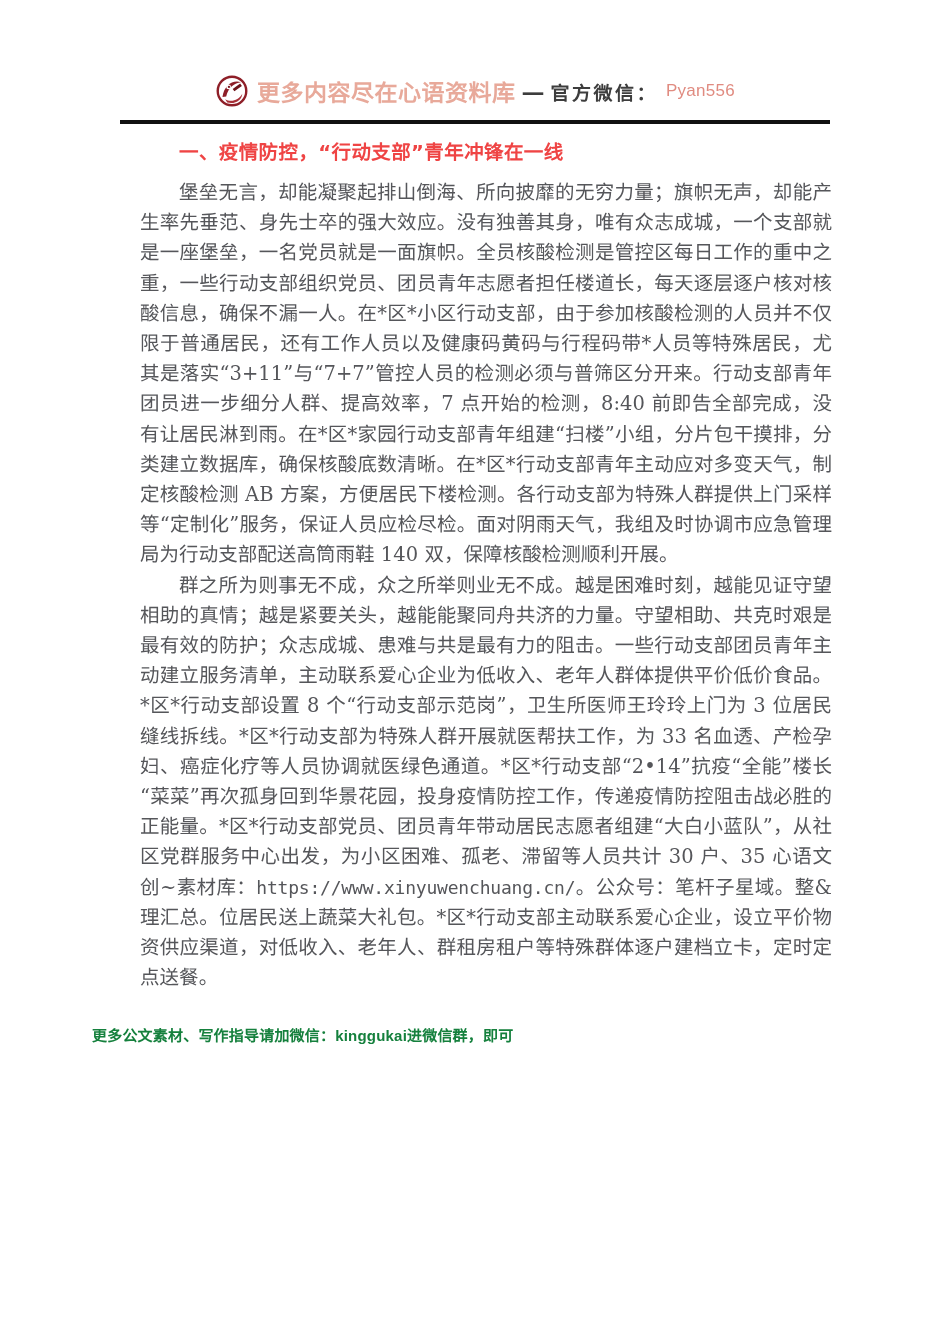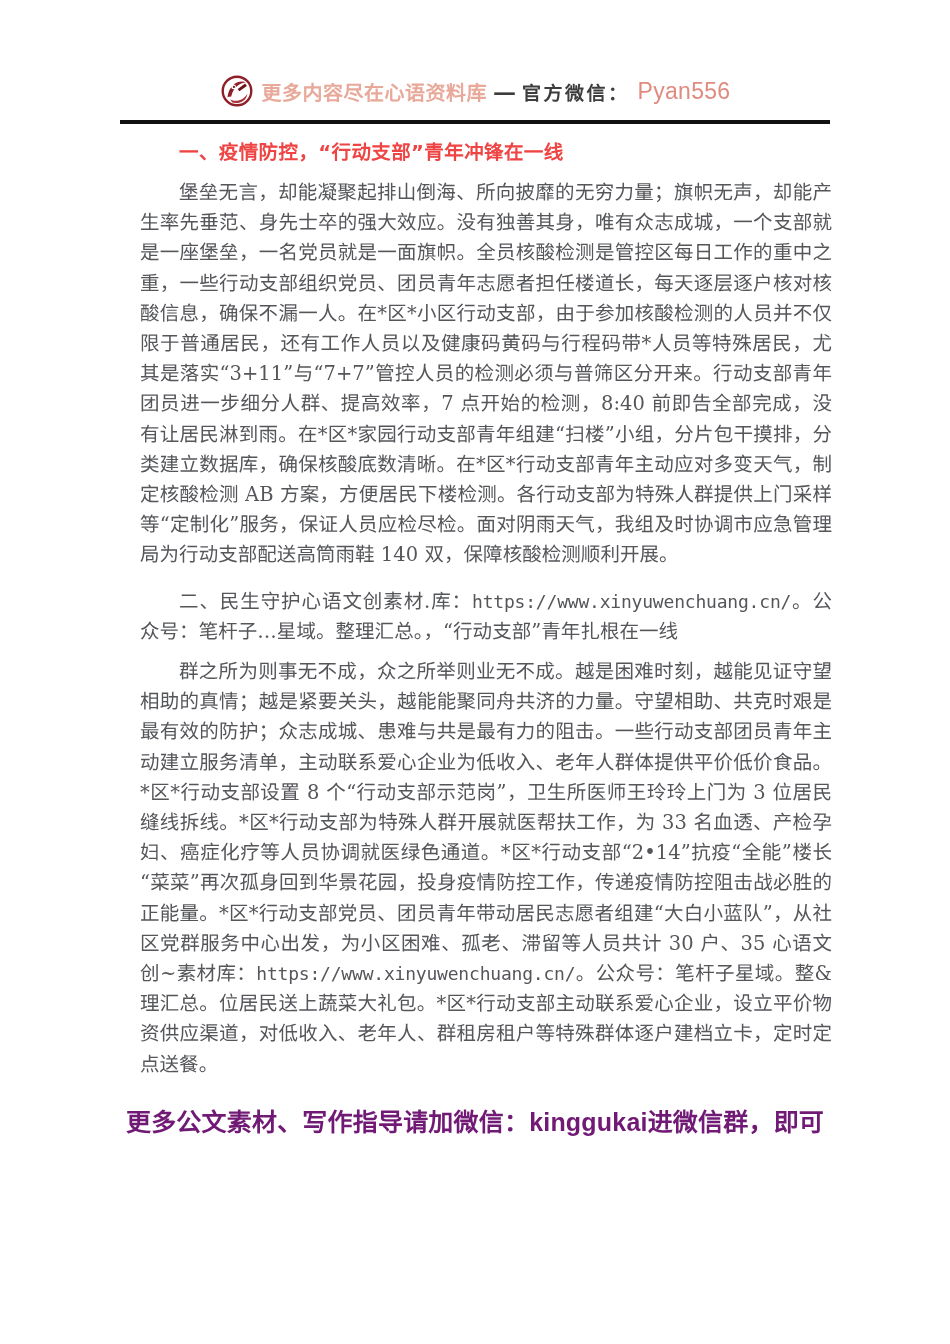--- a/index.html
+++ b/index.html
@@ -44,21 +44,21 @@
   .logo-mark {
     width: 34px;
     height: 34px;
     flex: 0 0 34px;
     position: relative;
     display: block;
   }
 
   .banner-cn {
     font-family: "DejaVu Serif", "Liberation Serif", serif;
-    font-size: 20px;
+    font-size: 23px;
     font-weight: 700;
     letter-spacing: 0.5px;
     color: #e8a99a;
     white-space: nowrap;
   }
   .banner-dash {
     font-size: 23px;
     font-weight: 700;
     color: #3d3d3d;
     margin: 0 -2px;
@@ -66,21 +66,21 @@
   .banner-wechat {
     font-family: "DejaVu Serif", "Liberation Serif", serif;
     font-size: 19px;
     font-weight: 700;
     color: #3d3d3d;
     letter-spacing: 2.5px;
     white-space: nowrap;
   }
   .banner-id {
     font-family: "Liberation Sans", "DejaVu Sans", sans-serif;
-    font-size: 23px;
+    font-size: 17px;
     font-weight: 400;
     color: #e08b80;
     letter-spacing: 0.3px;
     white-space: nowrap;
   }
 
   
   .hrule {
     height: 4px;
     background: #111111;
@@ -138,25 +138,25 @@
   .mono {
     font-family: "DejaVu Sans Mono", "Liberation Mono", monospace;
     font-size: 18px;
     letter-spacing: -0.2px;
   }
 
   
   .cta {
     margin: 26px 92px 0 92px;
     font-family: "DejaVu Sans", "Liberation Sans", sans-serif;
-    font-size: 25px;
+    font-size: 15px;
     font-weight: 700;
     line-height: 33px;
-    color: #701a75;
-    text-align: center;
+    color: #15803d;
+    text-align: left;
     letter-spacing: 0.2px;
   }
   .cta .cta-id {
     font-family: "Liberation Sans", "DejaVu Sans", sans-serif;
     font-weight: 700;
   }
 </style>
 </head>
 <body>
 
@@ -181,21 +181,20 @@
 
   <div class="hrule"></div>
 
   <div class="content">
 
 
     <h2 class="section-heading">一、疫情防控，“行动支部”青年冲锋在一线</h2>
 
     <p class="body-para tight">堡垒无言，却能凝聚起排山倒海、所向披靡的无穷力量；旗帜无声，却能产生率先垂范、身先士卒的强大效应。没有独善其身，唯有众志成城，一个支部就是一座堡垒，一名党员就是一面旗帜。全员核酸检测是管控区每日工作的重中之重，一些行动支部组织党员、团员青年志愿者担任楼道长，每天逐层逐户核对核酸信息，确保不漏一人。在*区*小区行动支部，由于参加核酸检测的人员并不仅限于普通居民，还有工作人员以及健康码黄码与行程码带*人员等特殊居民，尤其是落实“3+11”与“7+7”管控人员的检测必须与普筛区分开来。行动支部青年团员进一步细分人群、提高效率，7 点开始的检测，8:40 前即告全部完成，没有让居民淋到雨。在*区*家园行动支部青年组建“扫楼”小组，分片包干摸排，分类建立数据库，确保核酸底数清晰。在*区*行动支部青年主动应对多变天气，制定核酸检测 AB 方案，方便居民下楼检测。各行动支部为特殊人群提供上门采样等“定制化”服务，保证人员应检尽检。面对阴雨天气，我组及时协调市应急管理局为行动支部配送高筒雨鞋 140 双，保障核酸检测顺利开展。</p>
 
-    <h2 class="section-heading-serif"><span>二、民生守护心语文创素材.库：</span><span class="mono">https://www.xinyuwenchuang.cn/</span><span>。公众号：笔杆子…星域。整理汇总。，“行动支部”青年扎根在一线</span></h2>
 
     <p class="body-para tight"><span>群之所为则事无不成，众之所举则业无不成。越是困难时刻，越能见证守望相助的真情；越是紧要关头，越能能聚同舟共济的力量。守望相助、共克时艰是最有效的防护；众志成城、患难与共是最有力的阻击。一些行动支部团员青年主动建立服务清单，主动联系爱心企业为低收入、老年人群体提供平价低价食品。*区*行动支部设置 8 个“行动支部示范岗”，卫生所医师王玲玲上门为 3 位居民缝线拆线。*区*行动支部为特殊人群开展就医帮扶工作，为 33 名血透、产检孕妇、癌症化疗等人员协调就医绿色通道。*区*行动支部“2•14”抗疫“全能”楼长“菜菜”再次孤身回到华景花园，投身疫情防控工作，传递疫情防控阻击战必胜的正能量。*区*行动支部党员、团员青年带动居民志愿者组建“大白小蓝队”，从社区党群服务中心出发，为小区困难、孤老、滞留等人员共计 30 户、35 心语文创~素材库：</span><span class="mono">https://www.xinyuwenchuang.cn/</span><span>。公众号：笔杆子星域。整&amp;理汇总。位居民送上蔬菜大礼包。*区*行动支部主动联系爱心企业，设立平价物资供应渠道，对低收入、老年人、群租房租户等特殊群体逐户建档立卡，定时定点送餐。</span></p>
   </div>
 
   <div class="cta">
     <span>更多公文素材、写作指导请加微信：</span><span class="cta-id">kinggukai</span><span>进微信群，即可</span>
   </div>
 
   <div class="banner banner-bottom">
     

